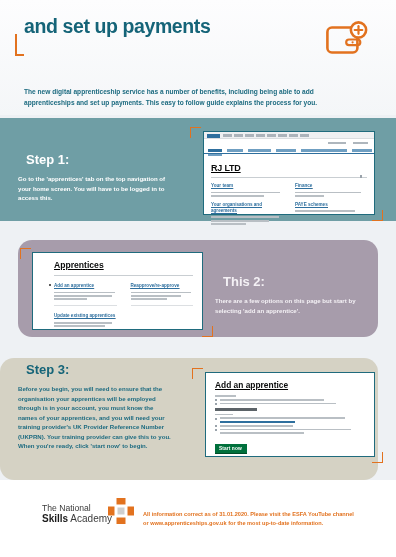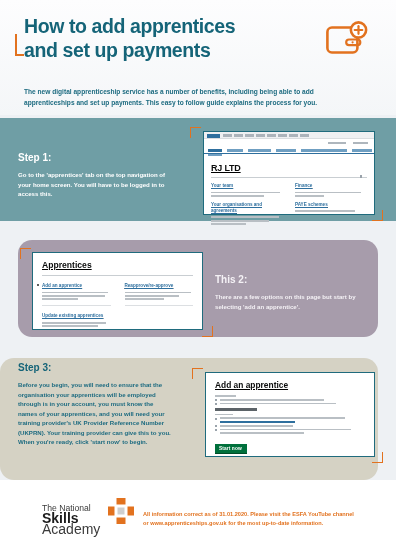--- a/index.html
+++ b/index.html
@@ -32,21 +32,21 @@
   
   .wallet { position: absolute; left: 325px; top: 21px; width: 44px; height: 37px; }
 
   
   .band { position: absolute; left: 0; width: 396px; }
   .band-1 { top: 118px; height: 103px; background: #6f9ea5; }
   .band-2 { top: 240px; height: 97px; background: #a79cab; border-radius: 14px; left: 18px; width: 360px; }
   .band-3 { top: 358px; height: 122px; background: #d5d2c4; border-radius: 14px; left: 0px; width: 378px; }
 
   
-  .step-title { font-size: 10px; font-weight: 700; margin-bottom: 7px; }
+  .step-title { font-size: 13px; font-weight: 700; margin-bottom: 7px; margin-left: 8px; }
   .step-body { font-size: 6.1px; line-height: 9.5px; font-weight: 600; }
 
   .step1-text { position: absolute; left: 18px; top: 152px; width: 150px; color: #ffffff; }
   .step1-text .step-title { color: #ffffff; }
   .step2-text { position: absolute; left: 215px; top: 274px; width: 160px; color: #f4f1f5; }
   .step3-text { position: absolute; left: 18px; top: 362px; width: 155px; color: #1d6b80; }
   .step3-text .step-title { color: #156478; }
 
   
   .shot { position: absolute; background: #ffffff; border: 1.6px solid #1f6b7d; text-decoration: underline; }
@@ -71,58 +71,57 @@
   .shot-h1 { font-size: 9px; font-weight: 700; color: #0b0c0c; letter-spacing: -0.2px; }
   .rule { height: 1px; background: #c9ced2; margin: 4px 0 5px 0; }
   .cols { display: flex; gap: 12px; }
   .col { flex: 1; }
   .lnk { font-size: 4.6px; font-weight: 700; color: #2e6f9e; text-decoration: underline; line-height: 6px; display:block; }
   .para { margin-top: 2.5px; }
   .para i { display:block; height: 1.9px; background: #b9bfc4; margin-bottom: 1.6px; }
   .dot { position:absolute; right: 12px; top: 17px; width: 2px; height: 3px; background: #9aa3ab; }
 
   
-  .shot2 { left: 32px; top: 252px; width: 171px; height: 78px; }
+  .shot2 { left: 32px; top: 252px; width: 171px; height: 78px; padding-left: 12px; }
   .ap-h { font-size: 8.6px; font-weight: 700; color: #0b0c0c; }
   .bullet { position: absolute; left: 4px; top: 31px; width: 1.6px; height: 1.6px; background: #3d3d3d; border-radius: 50%; }
   .sep { height: 1px; background: #dcdfe2; margin: 5px 0 0 0; }
 
   
   .shot3 { left: 205px; top: 372px; width: 170px; height: 85px; }
   .aa-h { font-size: 8.4px; font-weight: 700; color: #0b0c0c; }
   .tiny { display:block; height: 1.9px; background: #b9bfc4; margin-bottom: 1.8px; }
   .li { position: relative; padding-left: 5px; }
   .li:before { content:""; position:absolute; left:0; top:0.3px; width:2.2px; height:1.8px; background:#9aa3ab; }
   .btn-start {
     margin-top: 5px; display: inline-block; background: #00703c;
     border-bottom: 1.5px solid #004d29; color: #fff; font-size: 4.8px; font-weight: 700;
     padding: 2px 5px 2.5px 4px; letter-spacing: .1px;
   }
 
   
   .footer { position: absolute; left: 0; top: 480px; width: 396px; height: 77px; background: #ffffff; }
   .logo { position: absolute; left: 22px; top: 23px; width: 95px; height: 30px; margin-left: 20px; }
   .logo-t1 { font-size: 8.6px; color: #3b3b3b; line-height: 10px; }
-  .logo-t2 { font-size: 14px; color: #3b3b3b; line-height: 11px; }
+  .logo-t2 { font-size: 10px; color: #3b3b3b; line-height: 11px; }
   .logo-t2 b { font-weight: 700; color: #1c1c1c; }
   .logo-mark { position: absolute; left: 66px; top: -5px; width: 26px; height: 26px; }
   .foot-note {
     position: absolute; left: 143px; top: 30px; width: 220px;
     font-size: 5.6px; line-height: 9px; color: #e2721f; font-weight: 600;
   }
 </style>
 </head>
 <body>
 
 <div class="page">
 
   <div class="header">
     <div class="title-bracket"></div>
     <div class="title-wrap">
-      <div class="title-line">How to add apprentices</div>
       <div class="title-line">and set up payments</div>
     </div>
     <div class="intro">The new digital apprenticeship service has a number of benefits, including being able to add apprenticeships and set up payments. This easy to follow guide explains the process for you.</div>
 
     <svg class="wallet" viewBox="0 0 44 37">
       <rect x="2.4" y="6.5" width="30" height="25" rx="4.5" ry="4.5" fill="none" stroke="#e2721f" stroke-width="2.6"></rect>
       <path d="M24 18.5 h8.5 a2.8 2.8 0 0 1 0 5.6 H24 a2.8 2.8 0 0 1 0 -5.6 z" fill="none" stroke="#e2721f" stroke-width="2.2"></path>
       <circle cx="27.6" cy="21.3" r="1.1" fill="#e2721f"></circle>
       <circle cx="33.5" cy="9" r="7.6" fill="#ffffff" stroke="#e2721f" stroke-width="2.6"></circle>
       <line x1="33.5" y1="5.2" x2="33.5" y2="12.8" stroke="#e2721f" stroke-width="2.2" stroke-linecap="round"></line>

